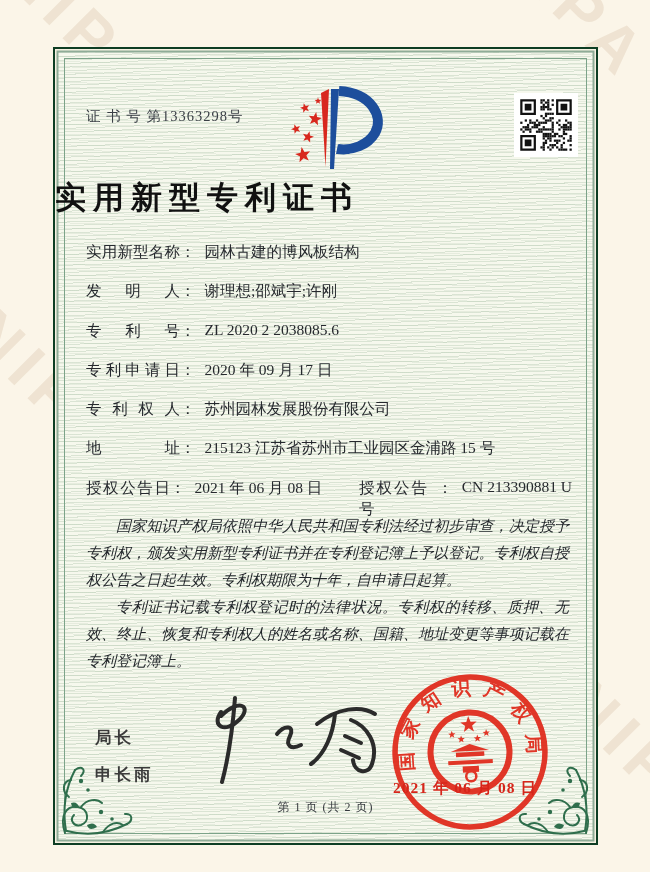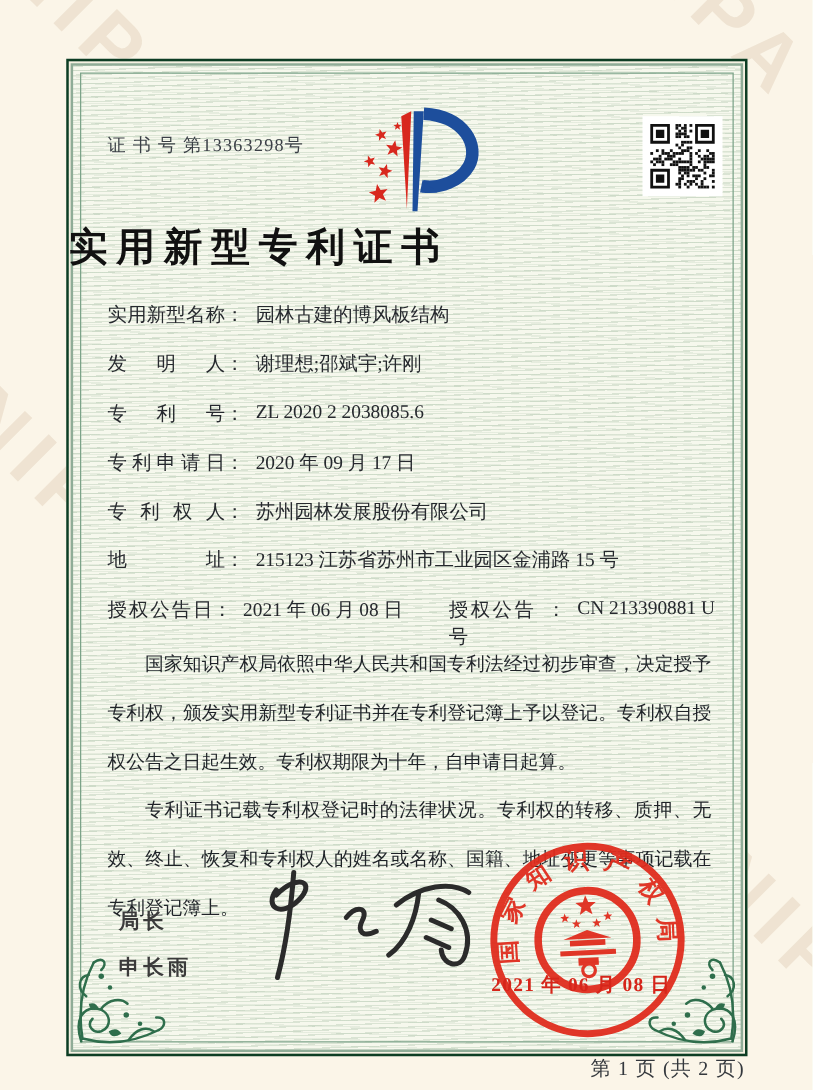--- a/index.html
+++ b/index.html
@@ -42,38 +42,38 @@
   }
   .fields { position:absolute; left:31px; right:24px; top:193px; }
   .f-row { height:39.3px; display:flex; align-items:flex-start; font-size:15.5px; color:#26292e; }
   .f-label { display:inline-block; width:94px; text-align:justify; text-align-last:justify; }
   .f-colon { margin-right:9px; }
   .f-value { white-space:nowrap; }
   .f-value.w1 { width:182px; }
   .f-label2 { margin-left:2px; letter-spacing:2px; }
   .paras {
     position:absolute; left:31px; right:27px; top:464px;
-    font-size:15px; line-height:39px; color:#1f2328;
-    text-align:justify;
+    font-size:15px; line-height:27px; color:#1f2328;
+    font-style:italic; text-align:justify;
   }
   .paras p { text-indent:2em; }
   .official {
     position:absolute; left:40px; top:670px;
     font-family:"Liberation Sans", sans-serif; font-weight:bold;
     font-size:16.5px; color:#3b3b3b; letter-spacing:3px; line-height:37px;
   }
   .sig { position:absolute; left:138px; top:643px; width:200px; height:105px; }
   .seal { position:absolute; left:334px; top:622px; width:162px; height:162px; transform:rotate(-3deg); opacity:0.94; }
   .seal-date {
     position:absolute; left:330px; top:729px; width:160px; text-align:center;
     font-size:15.5px; font-weight:bold; color:#d6251a; letter-spacing:1px; white-space:nowrap;
   }
   .footer {
-    position:absolute; left:0; right:0; top:796px; text-align:right;
-    font-size:16px; color:#34383d; letter-spacing:1px;
+    position:absolute; left:0; right:0; top:750px; text-align:center;
+    font-size:12px; color:#34383d; letter-spacing:1px;
   }
 </style>
 </head>
 <body>
 
 <div class="page">
 
   <span class="wm" style="left:-60px; top:-30px;">CNIPA</span>
   <span class="wm" style="left:430px; top:-55px;">CNIPA</span>
   <span class="wm" style="left:330px; top:225px;">CNIPA</span>

